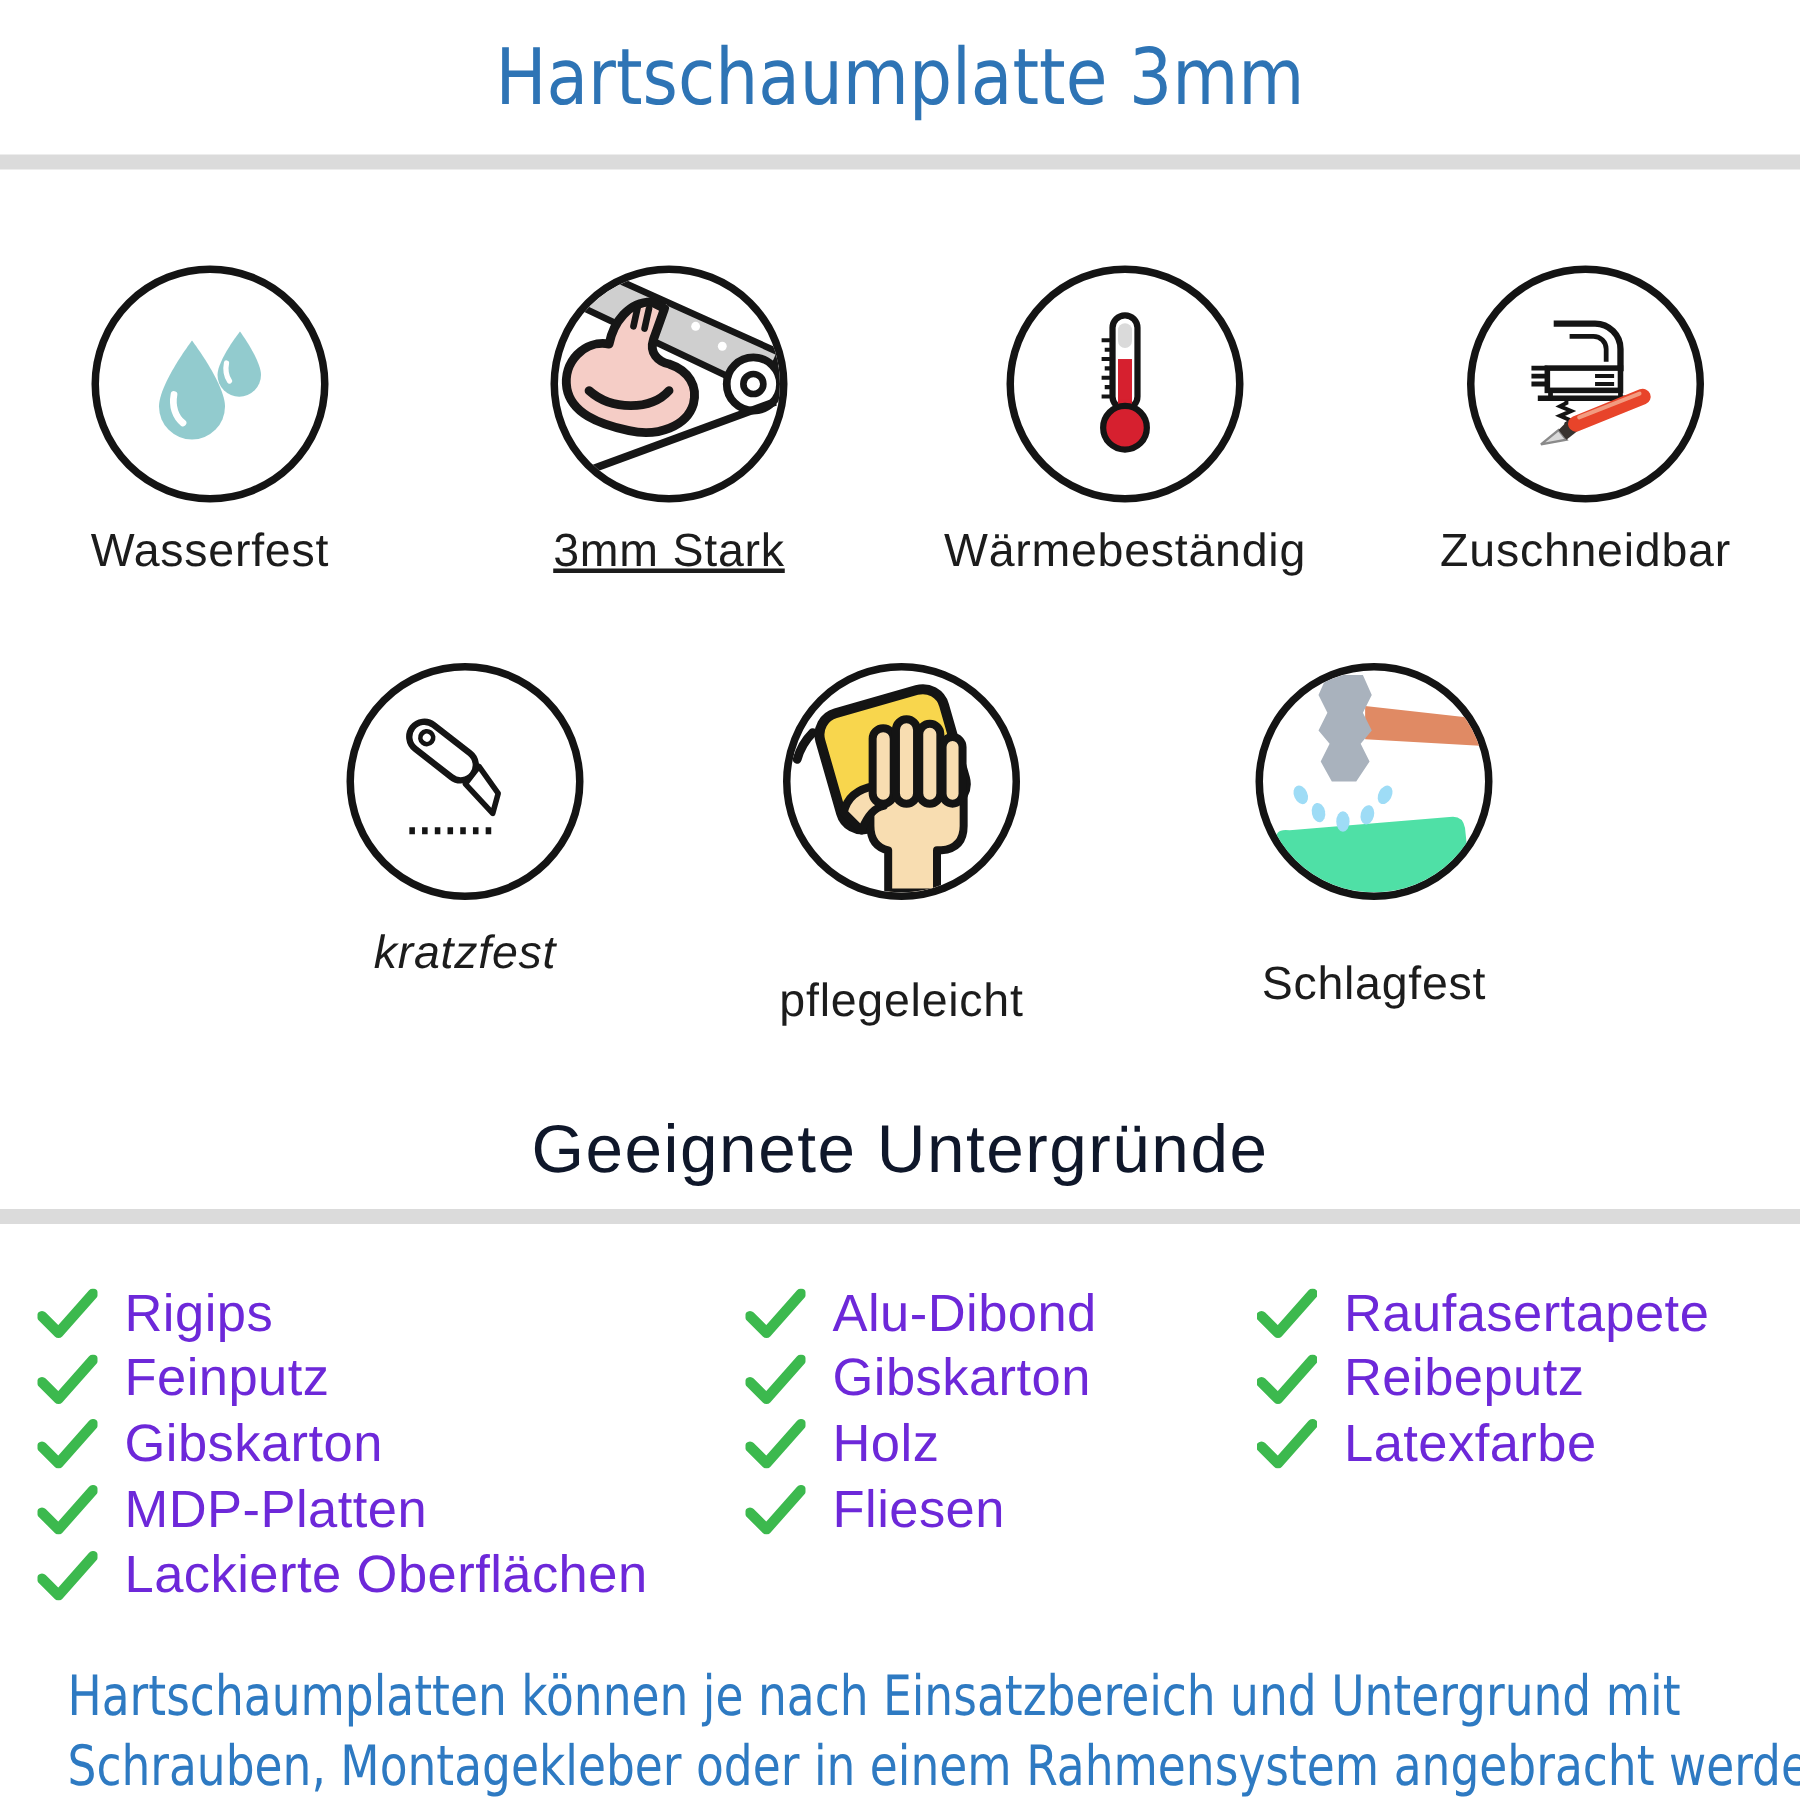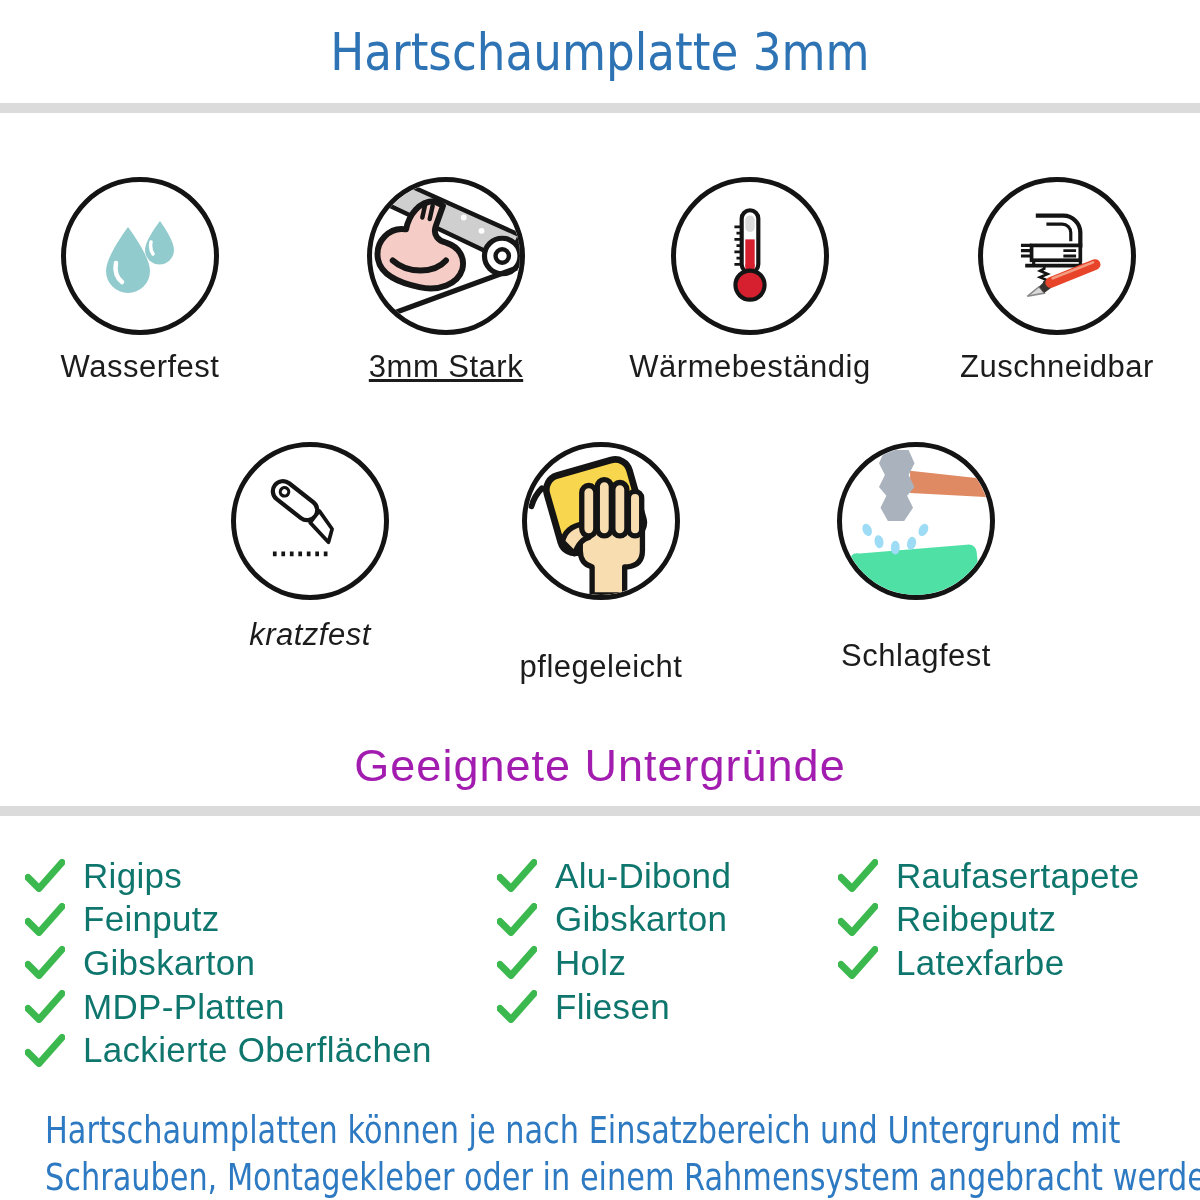--- a/index.html
+++ b/index.html
@@ -4,35 +4,35 @@
 <style>
   html,body{margin:0;padding:0;background:#fff;}
   #page{position:relative;width:1200px;height:1200px;background:#ffffff;overflow:hidden;
         font-family:"Liberation Sans",sans-serif;}
 
   
   .title1{position:absolute;top:22px;left:0;width:1200px;text-align:center;
           font-family:"DejaVu Sans",sans-serif;font-size:52px;color:#2e74b5;}
   .title1 span{display:inline-block;transform:scaleX(0.87);transform-origin:center;}
   .title2{position:absolute;top:740px;left:0;width:1200px;text-align:center;
-          font-size:45px;color:#a21caf;letter-spacing:1px;}
+          font-size:45px;color:#0f172a;letter-spacing:1px;}
   .divider{position:absolute;left:0;width:1200px;height:10px;background:#dbdbdb;}
   #divider1{top:103px;} #divider2{top:806px;}
 
   
   .circle{position:absolute;width:148px;height:148px;border:5px solid #141414;border-radius:50%;
           background:#fff;overflow:hidden;display:flex;align-items:center;justify-content:center;}
   .icon-label{position:absolute;width:340px;text-align:center;font-size:31px;color:#1c1c1c;
               letter-spacing:0.5px;}
 
   
   .sub-col{position:absolute;top:854px;}
   .sub-item{display:flex;align-items:center;height:43.6px;}
   .sub-item svg{flex:0 0 auto;margin-right:18px;}
-  .sub-item span{font-size:35px;color:#0f766e;letter-spacing:0.3px;white-space:nowrap;}
+  .sub-item span{font-size:35px;color:#6d28d9;letter-spacing:0.3px;white-space:nowrap;}
 
   
   .footer{position:absolute;left:45px;top:1107px;font-family:"DejaVu Sans",sans-serif;
           font-size:37px;line-height:47px;color:#2e7ac2;transform:scaleX(0.82);
           transform-origin:left top;white-space:nowrap;}
 </style>
 </head>
 <body>
 
 <div id="page">

